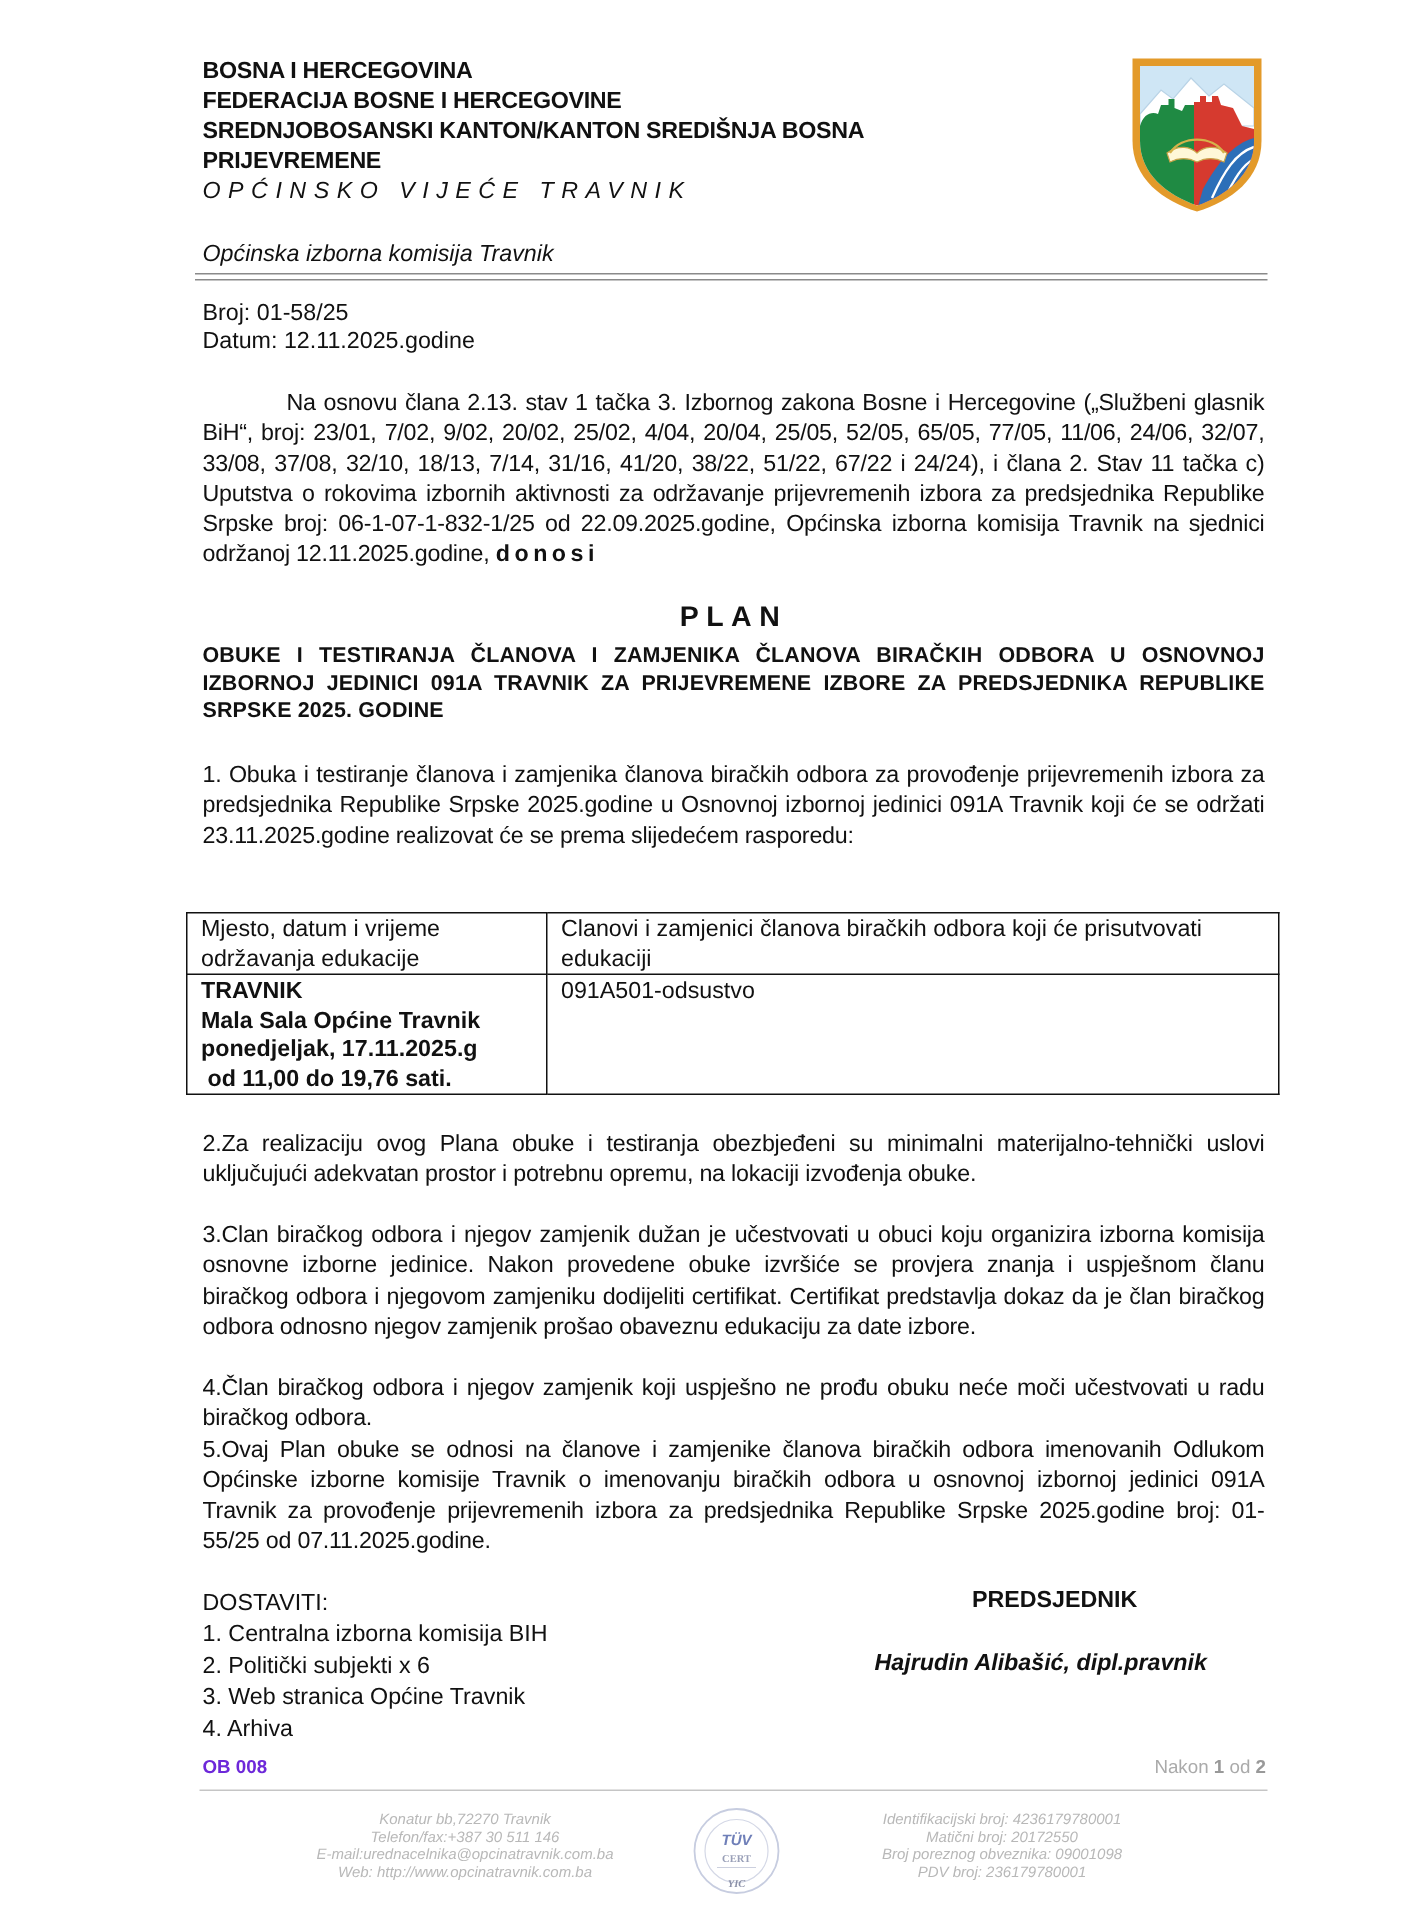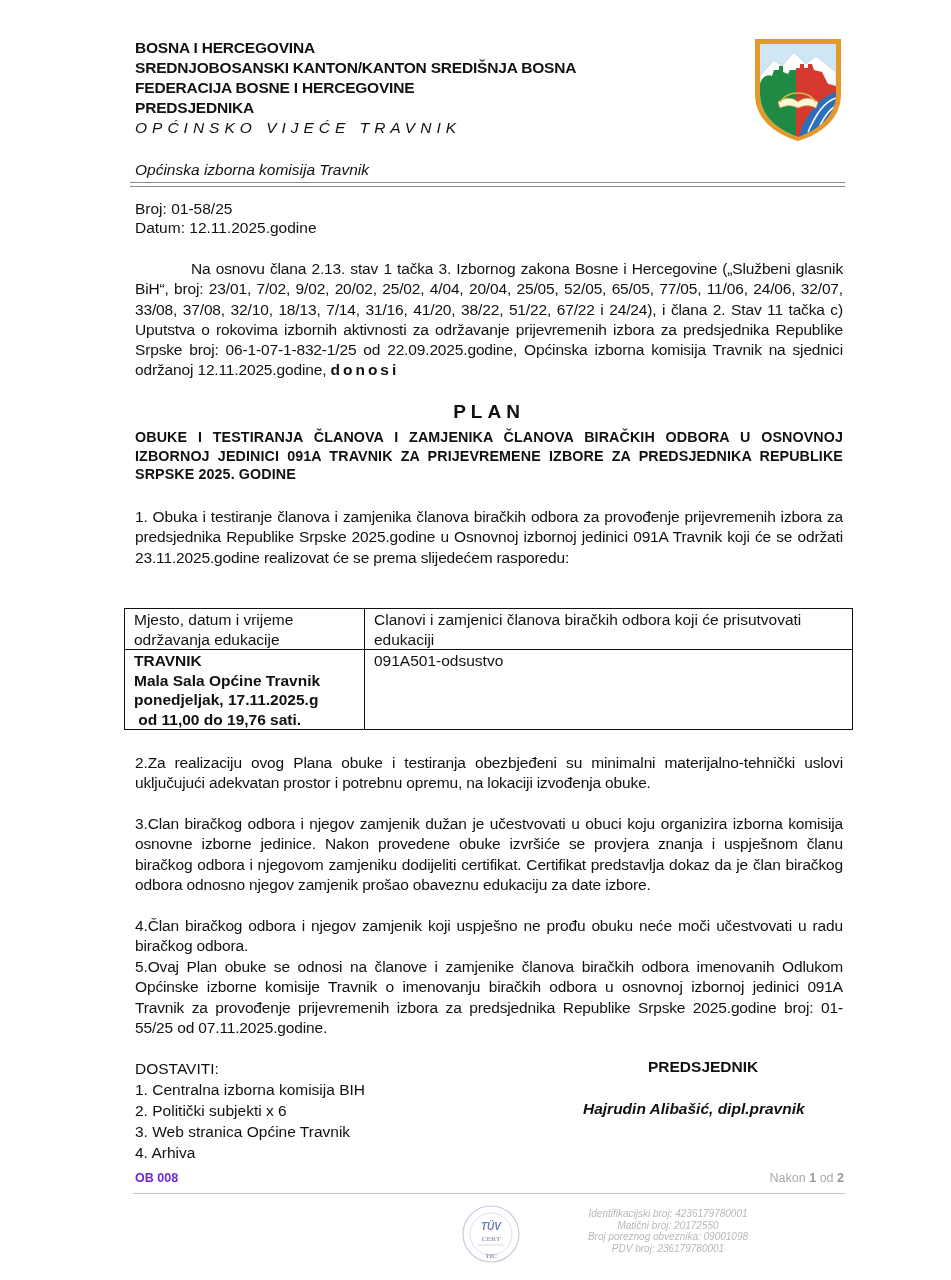--- a/index.html
+++ b/index.html
@@ -56,23 +56,23 @@
             font-style: italic; font-size: 10px; line-height: 11.5px; color: #b8b8b8; }
   .cert { position: absolute; left: 461px; top: 1203px; width: 60px; height: 62px; }
 </style>
 </head>
 <body>
 
 <div class="page">
 
   <div class="hdr">
     <div class="b">BOSNA I HERCEGOVINA</div>
+    <div class="b">FEDERACIJA BOSNE I HERCEGOVINE</div>
     <div class="b">SREDNJOBOSANSKI KANTON/KANTON SREDIŠNJA BOSNA</div>
-    <div class="b">FEDERACIJA BOSNE I HERCEGOVINE</div>
-    <div class="b">PREDSJEDNIKA</div>
+    <div class="b">PRIJEVREMENE</div>
     <div class="sp">OPĆINSKO VIJEĆE TRAVNIK</div>
     <div class="it">Općinska izborna komisija Travnik</div>
   </div>
 
   <svg class="crest" viewBox="0 0 92 106">
     <defs>
       <clipPath id="shieldClip">
         <path d="M8 8 H84 V58 C84 80 66 94 46 101 C26 94 8 80 8 58 Z"></path>
       </clipPath>
     </defs>
@@ -144,20 +144,26 @@
   <div class="ob">OB 008</div>
   <div class="strana">
     <span>Nakon</span>
     <b>1</b>
     <span>od</span>
     <b>2</b>
   </div>
 
   <div class="foot-rule"></div>
 
+  <div class="foot-l">
+    <div>Konatur  bb,72270  Travnik</div>
+    <div>Telefon/fax:+387   30 511  146</div>
+    <div>E-mail:urednacelnika@opcinatravnik.com.ba</div>
+    <div>Web: http://www.opcinatravnik.com.ba</div>
+  </div>
 
   <svg class="cert" viewBox="0 0 60 62">
     <circle cx="30" cy="31" r="28" fill="#ffffff" stroke="#c7cde0" stroke-width="1.2"></circle>
     <circle cx="30" cy="31" r="21" fill="none" stroke="#d4d8e6" stroke-width="0.8"></circle>
     <text x="30" y="27" text-anchor="middle" font-family="Liberation Sans, sans-serif" font-weight="bold" font-style="italic" font-size="10" fill="#6f7fb8">TÜV</text>
     <text x="30" y="38" text-anchor="middle" font-family="Liberation Serif, serif" font-weight="bold" font-size="7" fill="#9aa0b8">CERT</text>
     <line x1="17" y1="42" x2="43" y2="42" stroke="#ccd0de" stroke-width="0.8"></line>
     <text x="30" y="55" text-anchor="middle" font-family="Liberation Serif, serif" font-weight="bold" font-style="italic" font-size="7" fill="#8a90a8">YIC</text>
   </svg>
 

